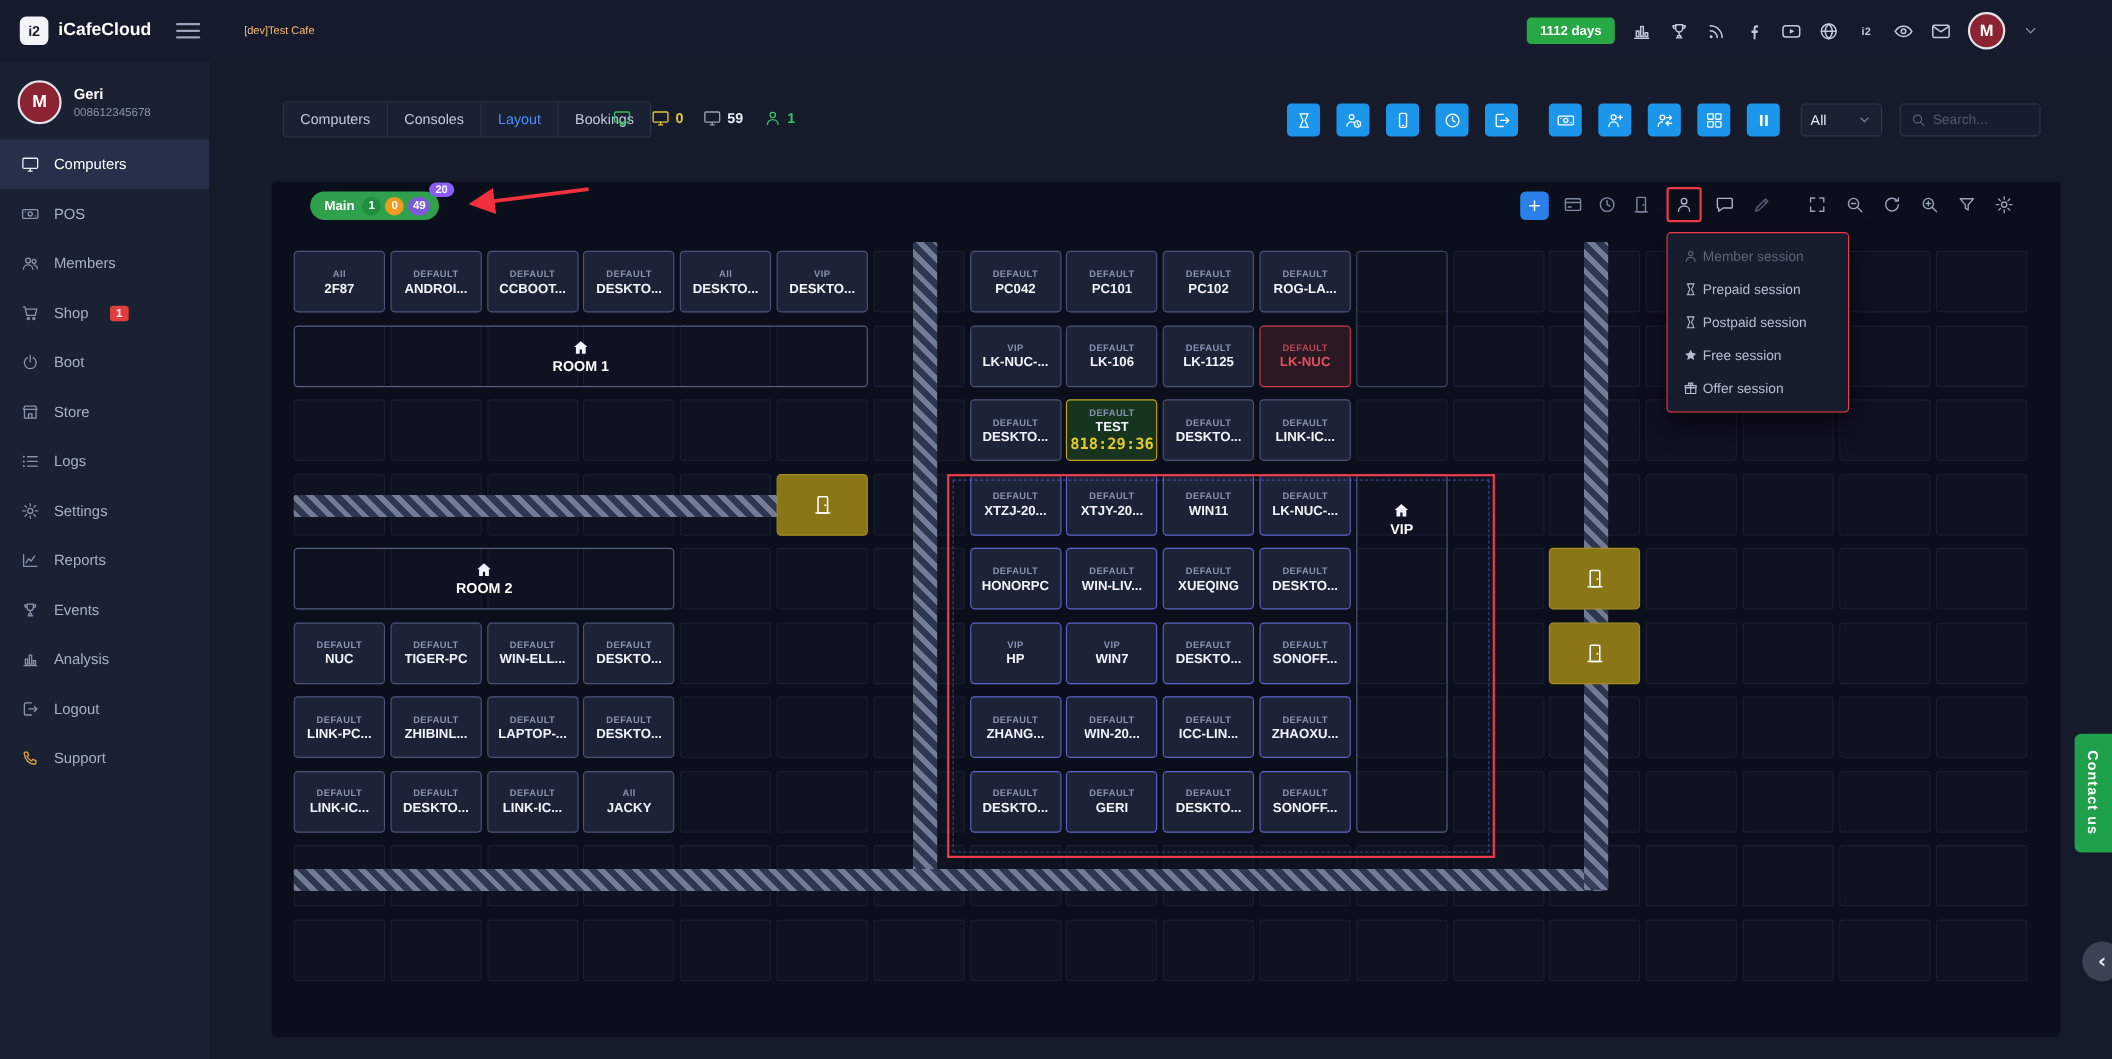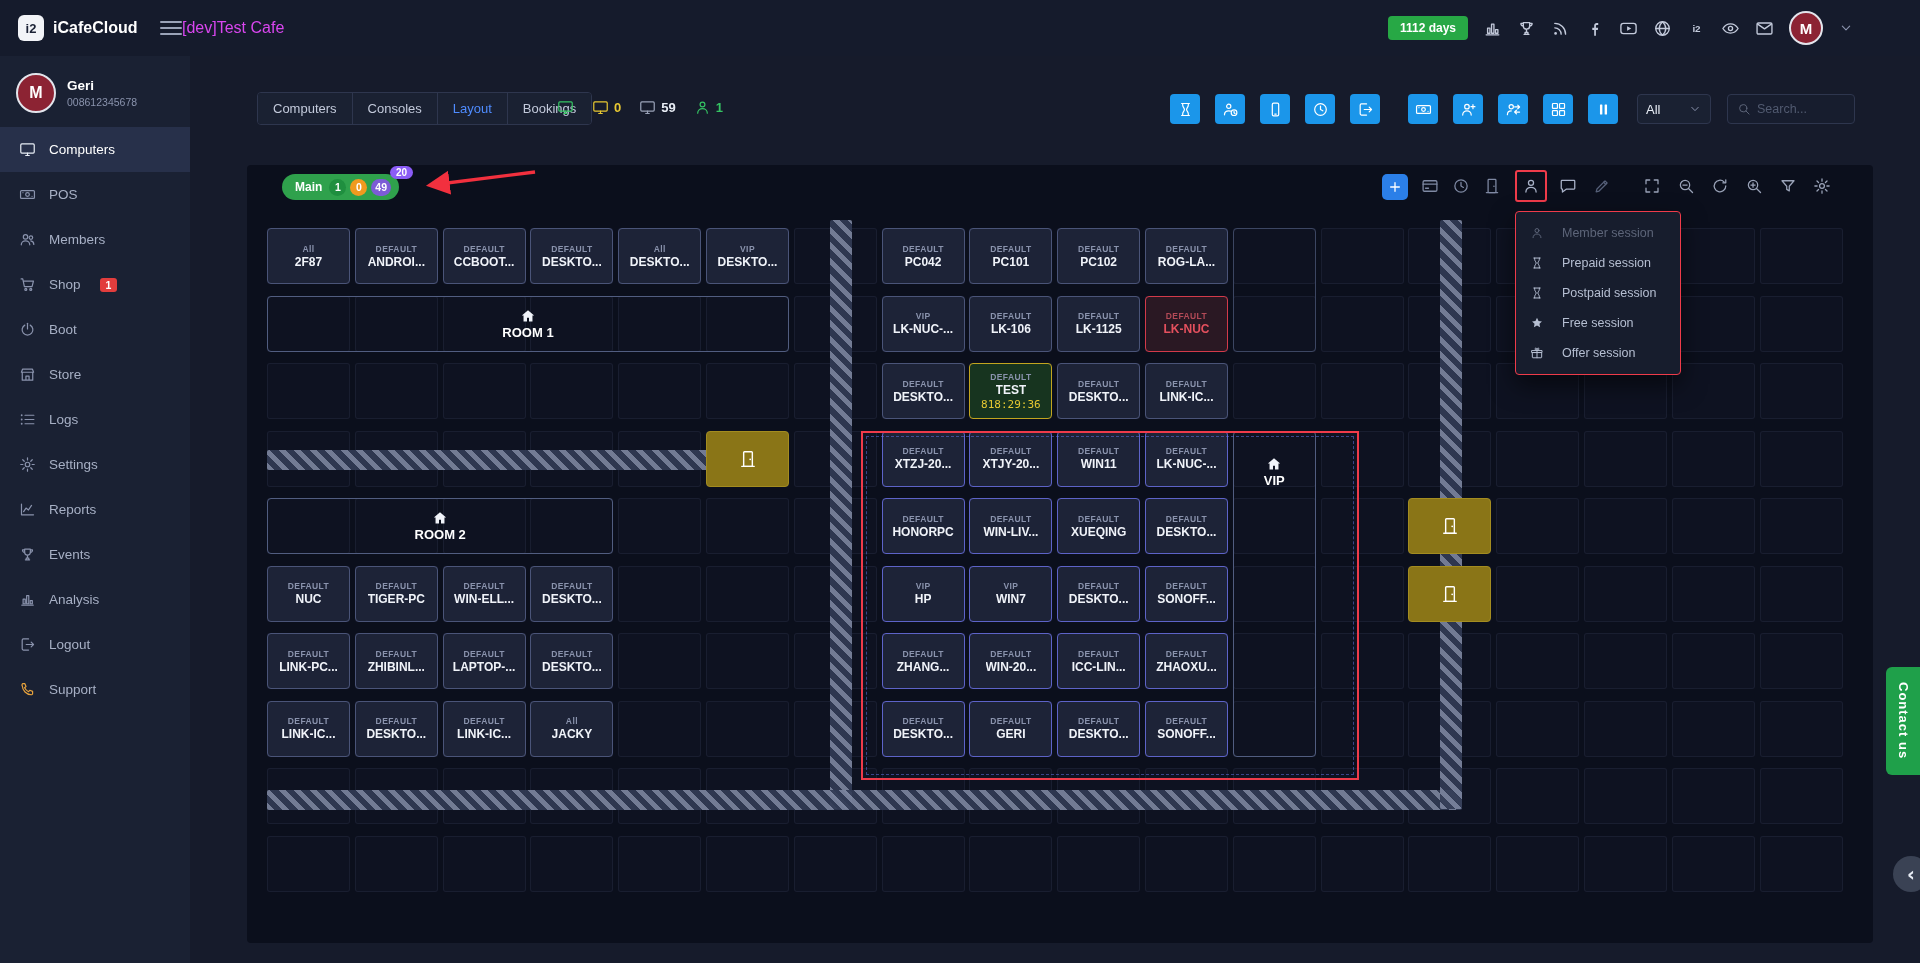--- a/index.html
+++ b/index.html
@@ -7,21 +7,21 @@
   .screen { position:relative; width:1920px; height:963px; background:#161b2b; overflow:hidden; }
   .ic { display:block; }
 
   
   .topbar { position:absolute; left:0; top:0; right:0; height:56px; background:#151b2c; display:flex; align-items:center; z-index:30; }
   .brand { display:flex; align-items:center; gap:9px; width:150px; padding-left:18px; }
   .brand-mark { width:26px; height:26px; background:#f2f4f8; color:#1b2236; font-weight:800; font-size:13px; border-radius:6px; display:flex; align-items:center; justify-content:center; }
   .brand-name { color:#fff; font-size:16px; font-weight:700; }
   .hamburger { width:22px; display:flex; flex-direction:column; gap:4px; margin-left:10px; cursor:pointer; }
   .hamburger i { height:2px; background:#9aa3b8; border-radius:1px; }
-  .tb-title { color:#d946ef; font-size:16px; }
+  .tb-title { color:#fdba74; font-size:10px; margin-left:40px; }
   .topbar-right { margin-left:auto; display:flex; align-items:center; gap:15px; padding-right:66px; }
   .days { background:#27a845; color:#fff; font-size:12px; font-weight:700; padding:5px 12px; border-radius:4px; }
   .tb-icon { color:#c3cadb; cursor:pointer; }
   .tb-avatar { width:34px; height:34px; border-radius:50%; background:#8c2333; border:2px solid #e3e5ec; color:#fff; font-weight:800; font-size:15px; display:flex; align-items:center; justify-content:center; }
   .tb-chev { color:#8a93ad; }
 
   
   .sidebar { position:absolute; left:0; top:56px; width:190px; bottom:0; background:#1a2133; z-index:20; }
   .user { display:flex; align-items:center; gap:11px; padding:17px 16px 14px 16px; }
   .user-avatar { width:40px; height:40px; border-radius:50%; background:#8c2333; border:2px solid #e3e5ec; color:#fff; font-weight:800; font-size:16px; display:flex; align-items:center; justify-content:center; flex:0 0 auto; }
@@ -60,41 +60,41 @@
   .room-house { color:#f0f3f9; display:flex; }
   .room-name { font-size:13px; font-weight:700; }
   .tile { position:absolute; background:#1d2337; border:1.5px solid #4a5478; border-radius:4px; display:flex; flex-direction:column; align-items:center; justify-content:center; gap:1px; z-index:4; cursor:pointer; }
   .t-badge { font-size:8.5px; color:#8a93ad; letter-spacing:.4px; font-weight:700; }
   .t-name { font-size:12px; color:#f0f3f9; font-weight:700; max-width:78px; white-space:nowrap; overflow:hidden; }
   .tile.sel { border-color:#5d63c8; }
   .tile.alert { background:#2a1823; border-color:#d23a4a; }
   .tile.alert .t-name { color:#e4505e; }
   .tile.alert .t-badge { color:#b34a57; }
   .tile.session { background:#17341f; border-color:#c2a51f; }
-  .t-timer { font-size:11px; color:#e6c832; font-weight:400; font-family:"DejaVu Sans Mono",monospace; }
+  .t-timer { font-size:14px; color:#e6c832; font-weight:700; font-family:"DejaVu Sans Mono",monospace; }
   .door { position:absolute; background:#8a7517; border:1.5px solid #a38c20; border-radius:4px; display:flex; align-items:center; justify-content:center; color:#fff; z-index:5; cursor:pointer; }
   .sel-box { position:absolute; border:2px solid #ef3b4a; z-index:6; pointer-events:none; }
   .sel-box::before { content:""; position:absolute; inset:3px; border:1px dashed rgba(96,110,225,0.55); }
 
   
   .canvas-header { position:absolute; left:0; top:0; right:0; height:44px; z-index:7; }
   .pill { position:absolute; left:35px; top:9px; height:26px; background:#2fa14c; border-radius:13px; display:flex; align-items:center; gap:5px; padding:0 8px 0 13px; cursor:pointer; }
   .pill-label { color:#fff; font-size:12px; font-weight:700; margin-right:2px; }
   .pill-badge { min-width:17px; height:17px; border-radius:9px; color:#fff; font-size:10.5px; font-weight:700; display:flex; align-items:center; justify-content:center; padding:0 4px; }
   .corner-badge { position:absolute; top:-8px; right:-14px; background:#8b5cf6; color:#fff; font-size:10px; font-weight:700; border-radius:8px; padding:1px 6px; }
   .annot-arrow { position:absolute; left:170px; top:2px; z-index:8; pointer-events:none; }
   .plus-btn { position:absolute; left:1135px; top:9px; width:26px; height:26px; background:#2b7fe8; border-radius:5px; color:#fff; display:flex; align-items:center; justify-content:center; cursor:pointer; }
   .tools-mid { position:absolute; left:1174px; top:12px; display:flex; gap:13px; color:#7f89a3; }
   .hdr-ic { display:flex; cursor:pointer; }
   .person-btn { position:absolute; left:1268px; top:5px; width:32px; height:32px; border:2px solid #ef3b4a; border-radius:3px; color:#aab3c9; display:flex; align-items:center; justify-content:center; cursor:pointer; }
   .chat-btn { position:absolute; left:1312px; top:12px; color:#aab3c9; display:flex; cursor:pointer; }
   .pencil-btn { position:absolute; left:1346px; top:12px; color:#566079; display:flex; cursor:pointer; }
   .tools-right { position:absolute; left:1396px; top:12px; display:flex; gap:16px; color:#9aa3b8; }
   .session-menu { position:absolute; left:1268px; top:46px; width:166px; background:#171d2d; border:1.5px solid #ef3b4a; border-radius:4px; padding:6px 0; z-index:9; box-shadow:0 10px 24px rgba(0,0,0,.55); }
-  .menu-item { display:flex; align-items:center; gap:18px; padding:8px 14px; font-size:12.5px; color:#b6bfd2; cursor:pointer; }
+  .menu-item { display:flex; align-items:center; gap:4px; padding:8px 14px; font-size:12.5px; color:#b6bfd2; cursor:pointer; }
   .menu-item.disabled { color:#5d6579; cursor:default; }
   .mi-ic { display:flex; }
 
   
   .contact { position:absolute; right:0; top:667px; width:34px; height:108px; background:#1fa04a; border-radius:6px 0 0 6px; display:flex; align-items:center; justify-content:center; z-index:40; cursor:pointer; }
   .contact span { writing-mode:vertical-rl; color:#fff; font-size:13px; font-weight:700; letter-spacing:1px; }
   .page-chev { position:absolute; right:-9px; top:856px; width:36px; height:36px; border-radius:50%; background:#3a4254; color:#e8edf5; display:flex; align-items:center; justify-content:center; font-size:19px; font-weight:700; z-index:40; cursor:pointer; font-family:"DejaVu Sans",sans-serif; }
 </style>
 </head>
 <body>

